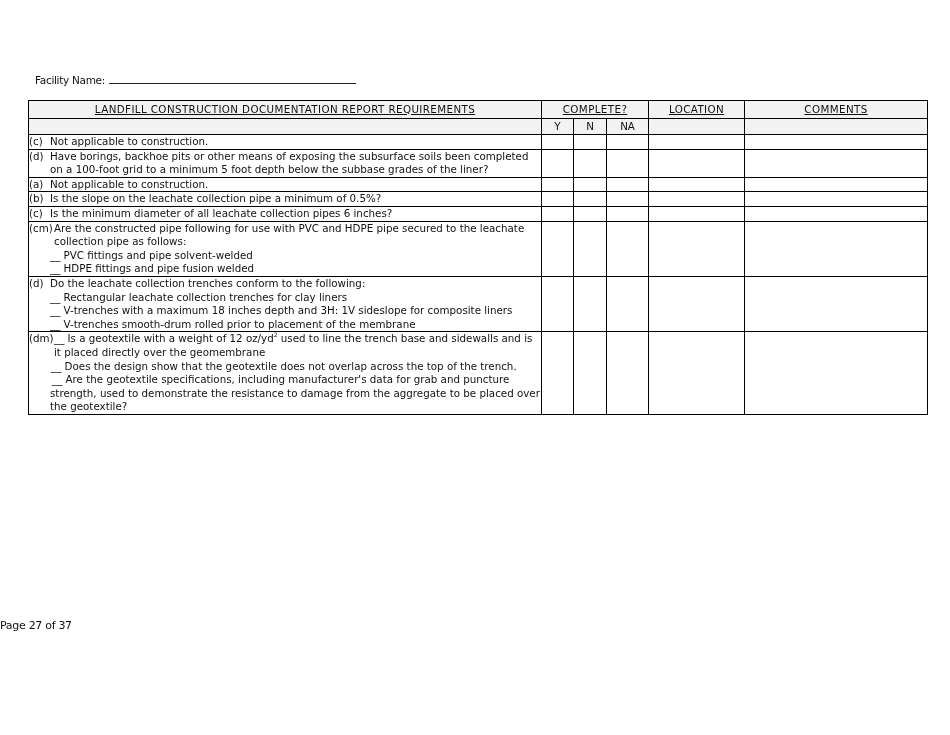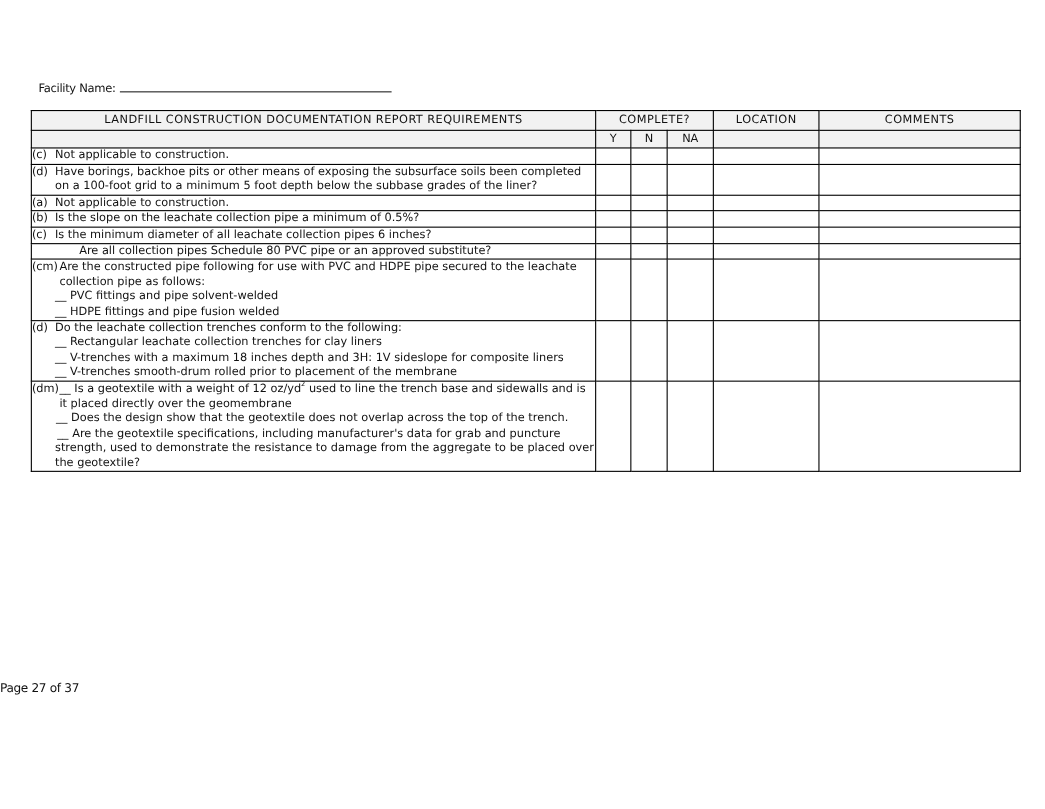--- a/index.html
+++ b/index.html
@@ -1,21 +1,21 @@
 <!DOCTYPE html>
 <html><head>
 <meta charset="utf-8">
 <style>
   html, body { margin:0; padding:0; background:#ffffff; }
   body { width:950px; height:735px; position:relative; font-family:"DejaVu Sans", sans-serif; color:#111; overflow:hidden; }
   .facility { position:absolute; left:35px; top:74px; font-size:10.5px; letter-spacing:-0.3px; }
   .facility .line { display:inline-block; width:247px; border-bottom:1px solid #222; height:9px; margin-left:4px; vertical-align:baseline; }
   table.req { position:absolute; left:28px; top:100px; width:899px; border-collapse:collapse; table-layout:fixed; font-size:10.3px; line-height:13.6px; }
   table.req td, table.req th { border:1px solid #000; padding:0; vertical-align:top; }
-  table.req th { font-weight:normal; background:#f2f2f2; text-align:center; letter-spacing:0.4px; height:17px; vertical-align:middle; }
+  table.req th { font-weight:normal; background:#f2f2f2; text-align:center; letter-spacing:0.4px; height:17px; vertical-align:middle;text-decoration:underline; }
   table.req tr.sub td { background:#f2f2f2; height:15px; text-align:center; vertical-align:middle; }
   tr.shade td { background:#f2f2f2; }
   .txt { padding:1px 6px 1px 22px; }
   .item { display:flex; }
   .lbl { flex:none; width:21px; }
   .body { flex:1; }
   .section { padding:1px 6px 1px 6px; }
   .caps { letter-spacing:1px; }
   .sub-line { display:block; }
   .page-num { position:absolute; left:0; width:816px; top:619px; text-align:left; font-size:11px; letter-spacing:-0.3px; }
@@ -118,28 +118,20 @@
             <span class="body">Is the minimum diameter of all leachate collection pipes 6 inches?</span>
           </div>
         </td>
     <td></td>
         <td></td>
         <td></td>
         <td></td>
         <td></td>
   </tr>
 
-  <tr>
-    <td class="txt" style="padding-left:43px"><span>Are all collection pipes Schedule 80 PVC pipe or an approved substitute?</span></td>
-    <td></td>
-        <td></td>
-        <td></td>
-        <td></td>
-        <td></td>
-  </tr>
 
   <tr>
     <td class="txt">
       <div class="item">
             <span class="lbl">(cm)</span>
             <span class="body" style="padding-left:4px">Are the constructed pipe following for use with PVC and HDPE pipe secured to the leachate collection pipe as follows:</span>
           </div>
       <div style="padding-left:21px">
         <span class="sub-line">__ PVC fittings and pipe solvent-welded</span>
         <span class="sub-line">__ HDPE fittings and pipe fusion welded</span>

